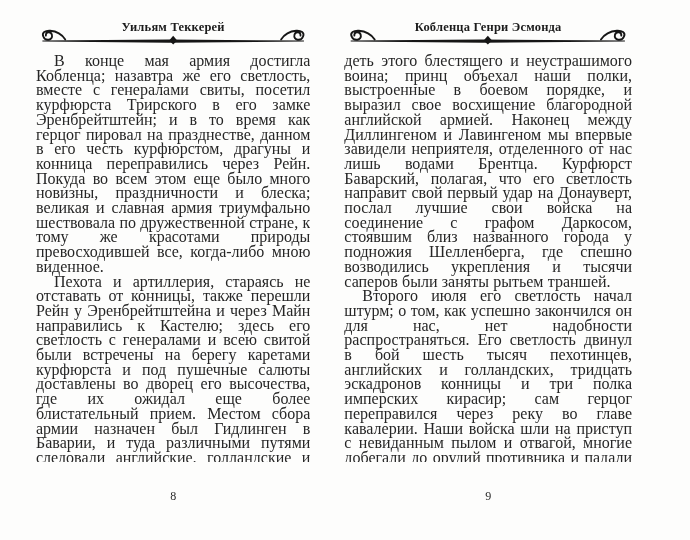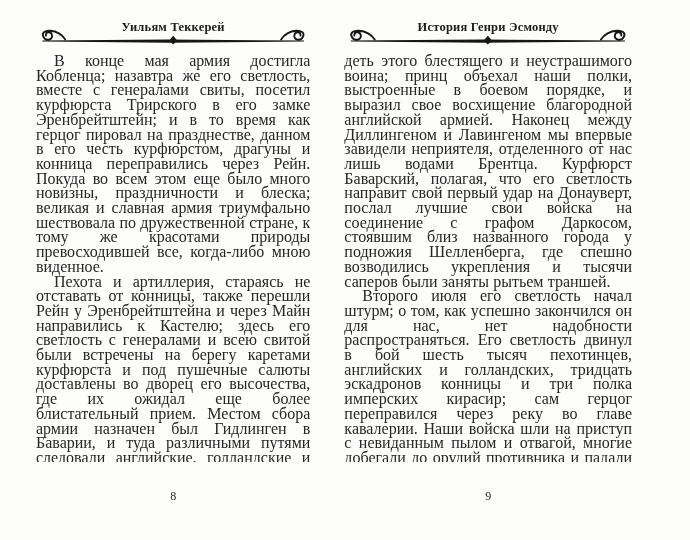--- a/index.html
+++ b/index.html
@@ -53,21 +53,21 @@
       <div class="body-text">
         <p class="para indent">В конце мая армия достигла Кобленца; назавтра же его светлость, вместе с генералами свиты, посетил курфюрста Трирского в его замке Эренбрейтштейн; и в то время как герцог пировал на празднестве, данном в его честь курфюрстом, драгуны и конница переправились через Рейн. Покуда во всем этом еще было много новизны, праздничности и блеска; великая и славная армия триумфально шествовала по дружественной стране, к тому же красотами природы превосходившей все, когда-либо мною виденное.</p>
         <p class="para indent">Пехота и артиллерия, стараясь не отставать от конницы, также перешли Рейн у Эренбрейтштейна и через Майн направились к Кастелю; здесь его светлость с генералами и всею свитой были встречены на берегу каретами курфюрста и под пушечные салюты доставлены во дворец его высочества, где их ожидал еще более блистательный прием. Местом сбора армии назначен был Гидлинген в Баварии, и туда различными путями следовали английские, голландские и датские войска, а также их немецкие союзники. Пехота и артиллерия, под командою генерала Черчилля, перешли Неккар у Гейдельберга, и Эсмонду удалось повидать этот город и знаменитый замок (все еще красивый, несмотря на разрушения, произведенные французами во время последней войны), который напомнил ему о его предке, верой и правдой служившем здесь прекрасной и несчастной пфальцграфине, сестре первого короля Карла.</p>
 
       </div>
       <div class="pagenum">8</div>
     </section>
 
     <section class="page right">
       <header class="page-header">
-        <div class="running-title">История Генри Эсмонду</div>
+        <div class="running-title">Кобленца Генри Эсмонда</div>
         <svg class="flourish" viewBox="0 0 300 22" preserveAspectRatio="none" aria-hidden="true">
           <polygon points="7,15.5 145,14.5 293,15.5 293,16.6 145,17.7 7,16.6" fill="#161616"></polygon>
           <path d="M150,10.8 L154.4,15.6 L150,19.6 L145.6,15.6 Z" fill="#161616"></path>
           <path fill="none" stroke-width="2" stroke-linecap="round" d="M32,14.5 C24,3 4,3.5 8,11.5 C10,16.5 19,15.5 17.4,9.8 C16.2,6 10.2,6.6 10.8,10.6" stroke="#161616"></path>
           <path fill="none" stroke-width="2" stroke-linecap="round" transform="translate(300,0) scale(-1,1)" d="M32,14.5 C24,3 4,3.5 8,11.5 C10,16.5 19,15.5 17.4,9.8 C16.2,6 10.2,6.6 10.8,10.6" stroke="#161616"></path>
         </svg>
       </header>
       <div class="body-text">
         <p class="para">деть этого блестящего и неустрашимого воина; принц объехал наши полки, выстроенные в боевом порядке, и выразил свое восхищение благородной английской армией. Наконец между Диллингеном и Лавингеном мы впервые завидели неприятеля, отделенного от нас лишь водами Брентца. Курфюрст Баварский, полагая, что его светлость направит свой первый удар на Донауверт, послал лучшие свои войска на соединение с графом Даркосом, стоявшим близ названного города у подножия Шелленберга, где спешно возводились укрепления и тысячи саперов были заняты рытьем траншей.</p>
         <p class="para indent">Второго июля его светлость начал штурм; о том, как успешно закончился он для нас, нет надобности распространяться. Его светлость двинул в бой шесть тысяч пехотинцев, английских и голландских, тридцать эскадронов конницы и три полка имперских кирасир; сам герцог переправился через реку во главе кавалерии. Наши войска шли на приступ с невиданным пылом и отвагой, многие добегали до орудий противника и падали сраженными у самого бруствера, однако победа далась нам нелегко, и, быть может, мы и вовсе не одержали бы ее, если б на подмогу не явился принц Баденский с имперскими частями; после этого неприятель уже не мог устоять против нас; мы ворвались в его траншеи, устроили там страшное побоище и потом гнали его до самого Дуная, где многие солдаты пытались спастись вплавь, следуя примеру своих военачальников, графа Даркоса и самого курфюрста. Наши войска победоносно вступили в оставленный баварцами Донауверт; там, по слухам, курфюрст намере-</p>

